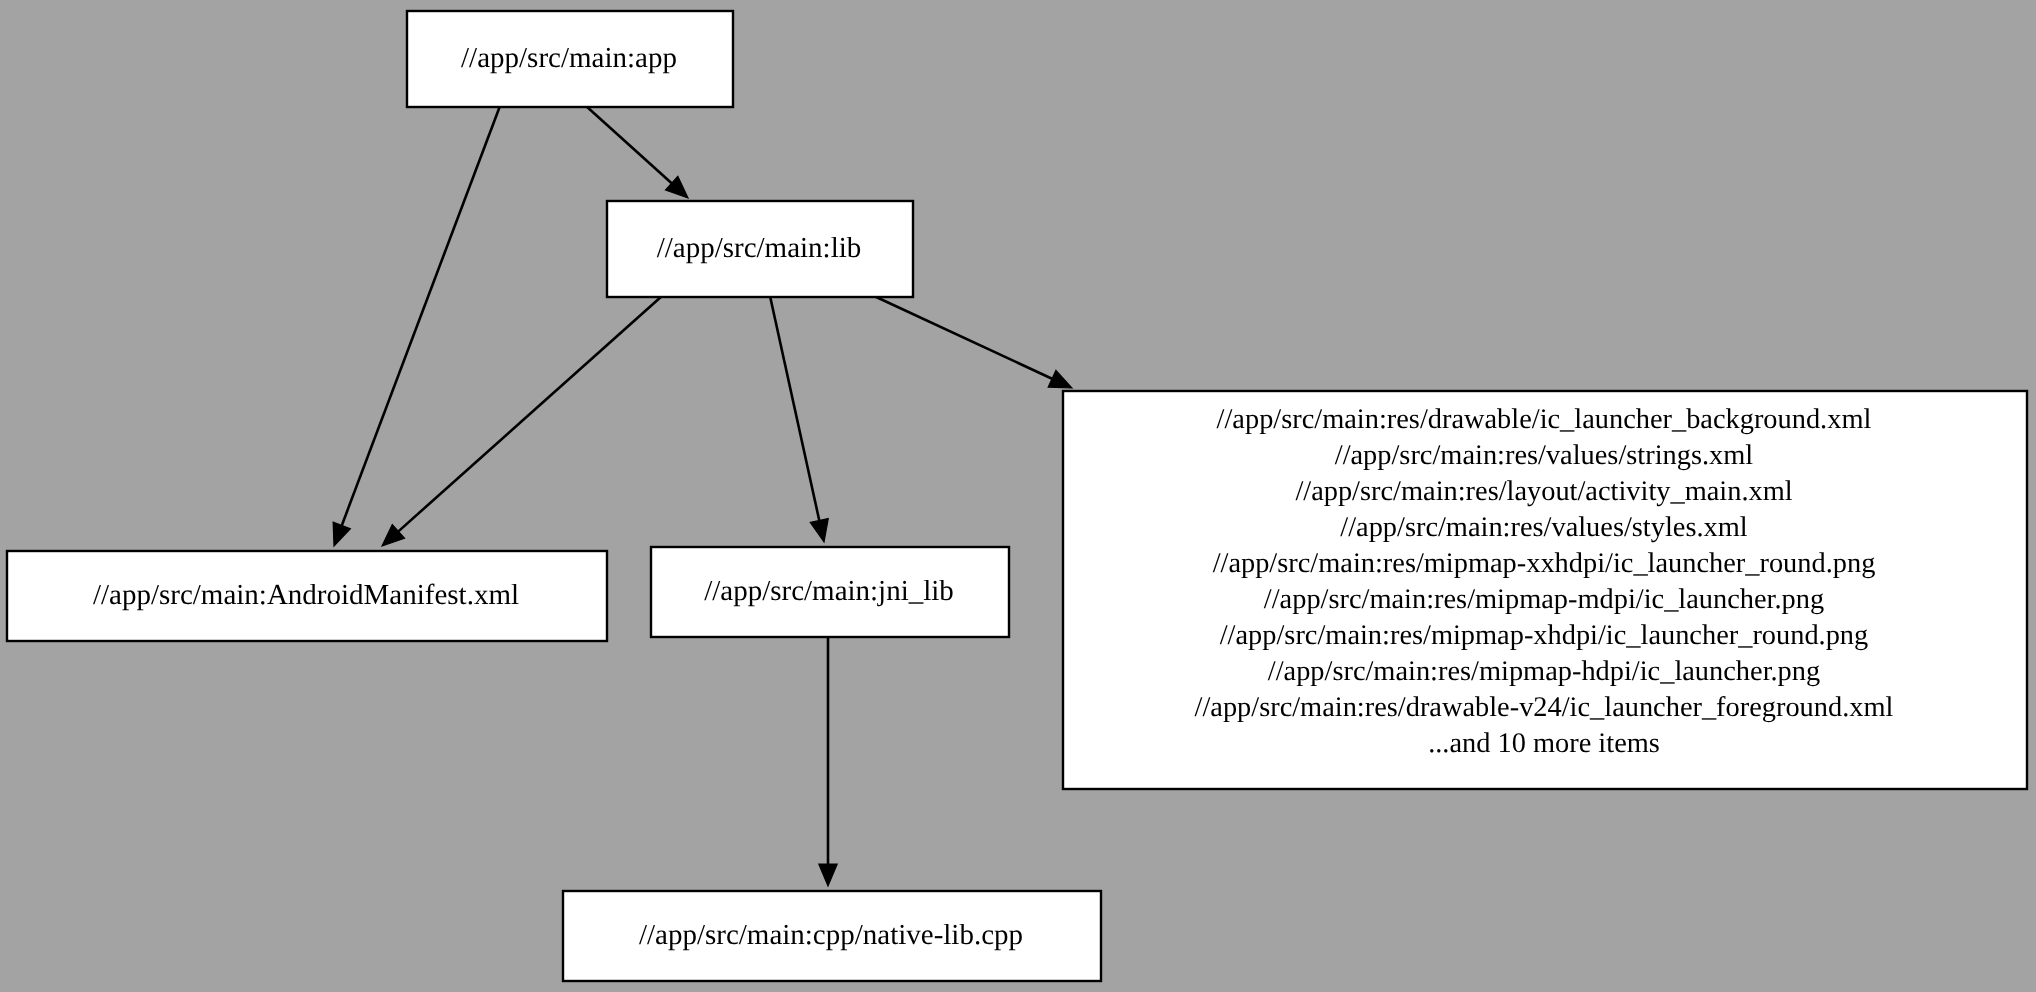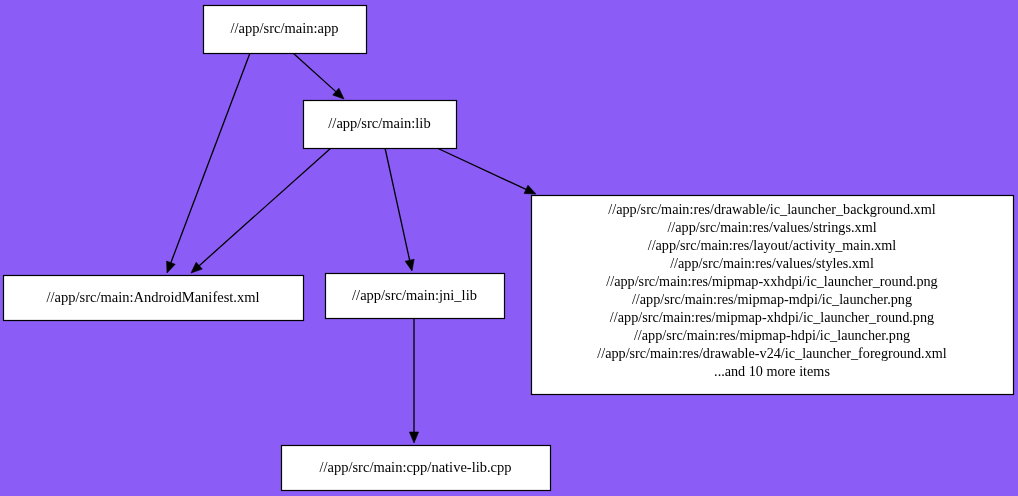--- a/index.html
+++ b/index.html
@@ -10,21 +10,21 @@
   body {
     width: 1018px;
     height: 496px;
     overflow: hidden;
     font-family: "Liberation Serif", "DejaVu Serif", serif;
   }
   #graph-root {
     position: relative;
     width: 1018px;
     height: 496px;
-    background: #8b5cf6;
+    background: #a3a3a3;
   }
   svg.graph-canvas {
     display: block;
     width: 1018px;
     height: 496px;
   }
   .node-box {
     fill: #ffffff;
     stroke: #000000;
     stroke-width: 1.2;

